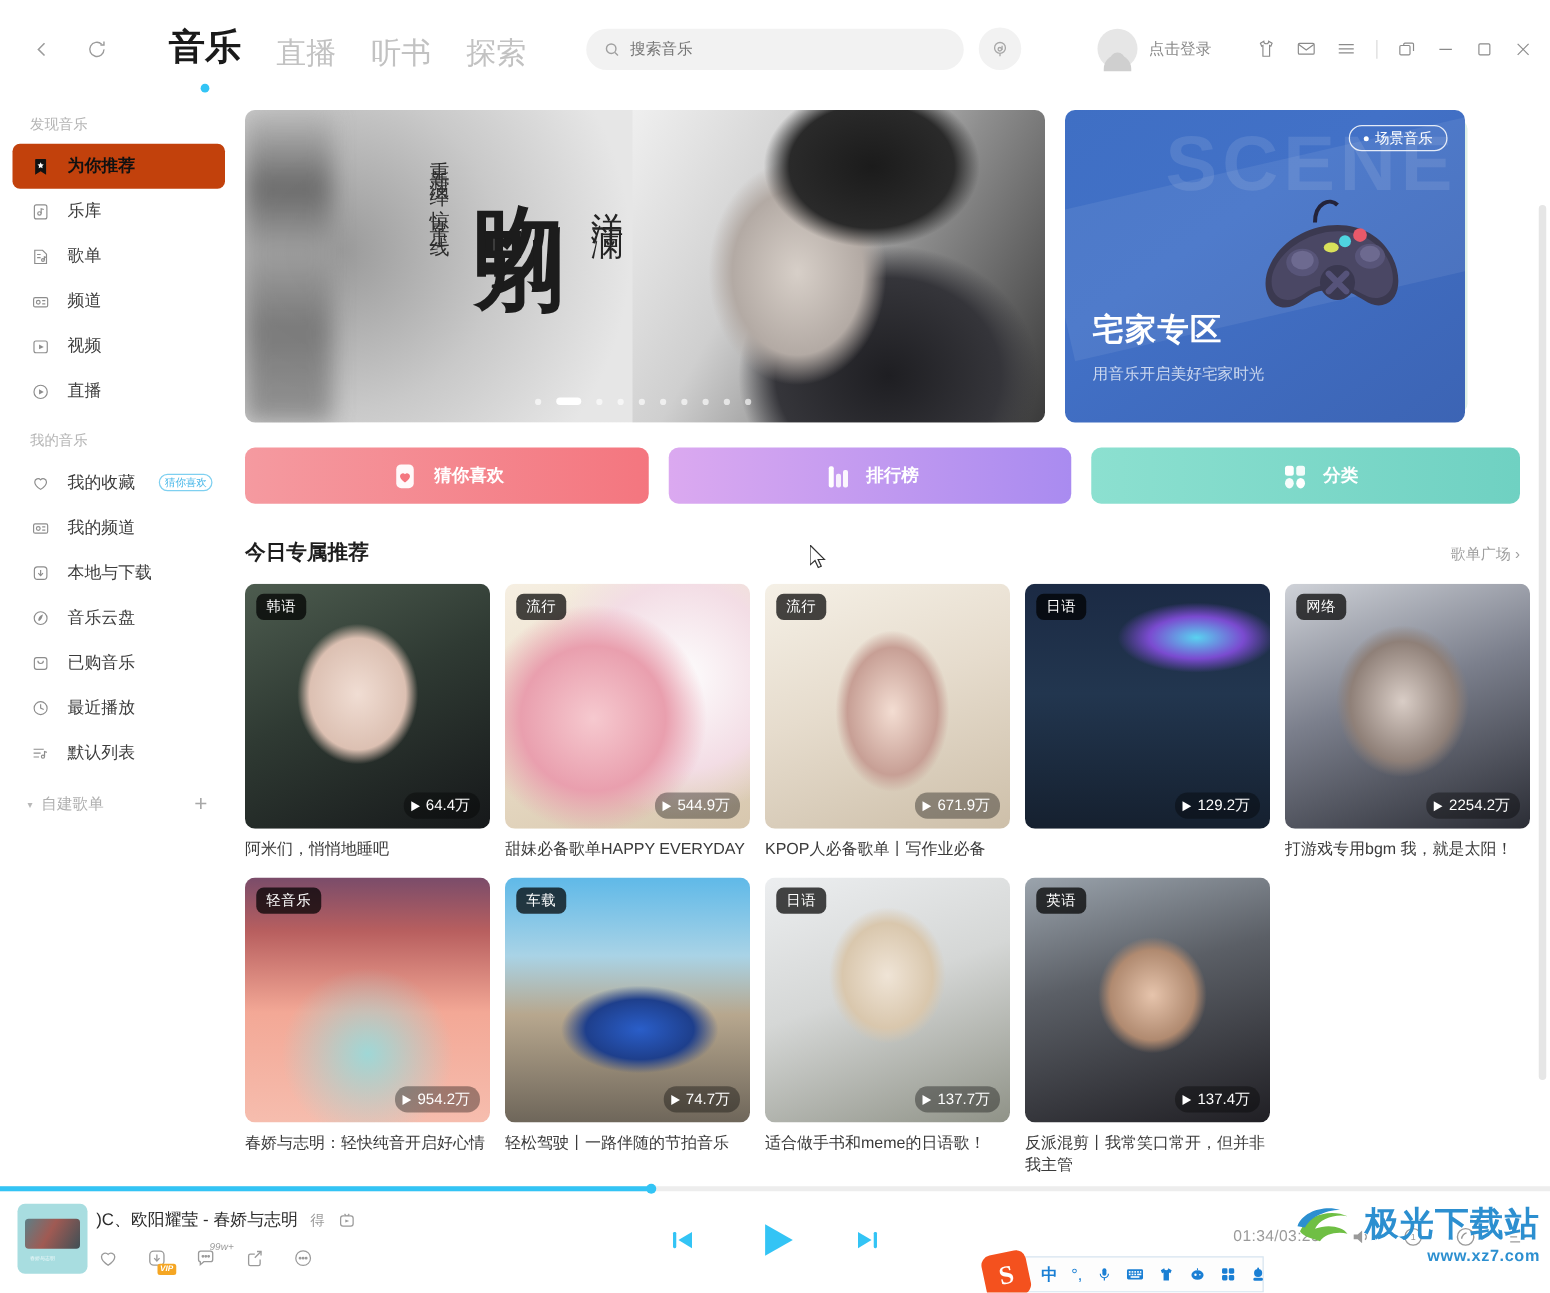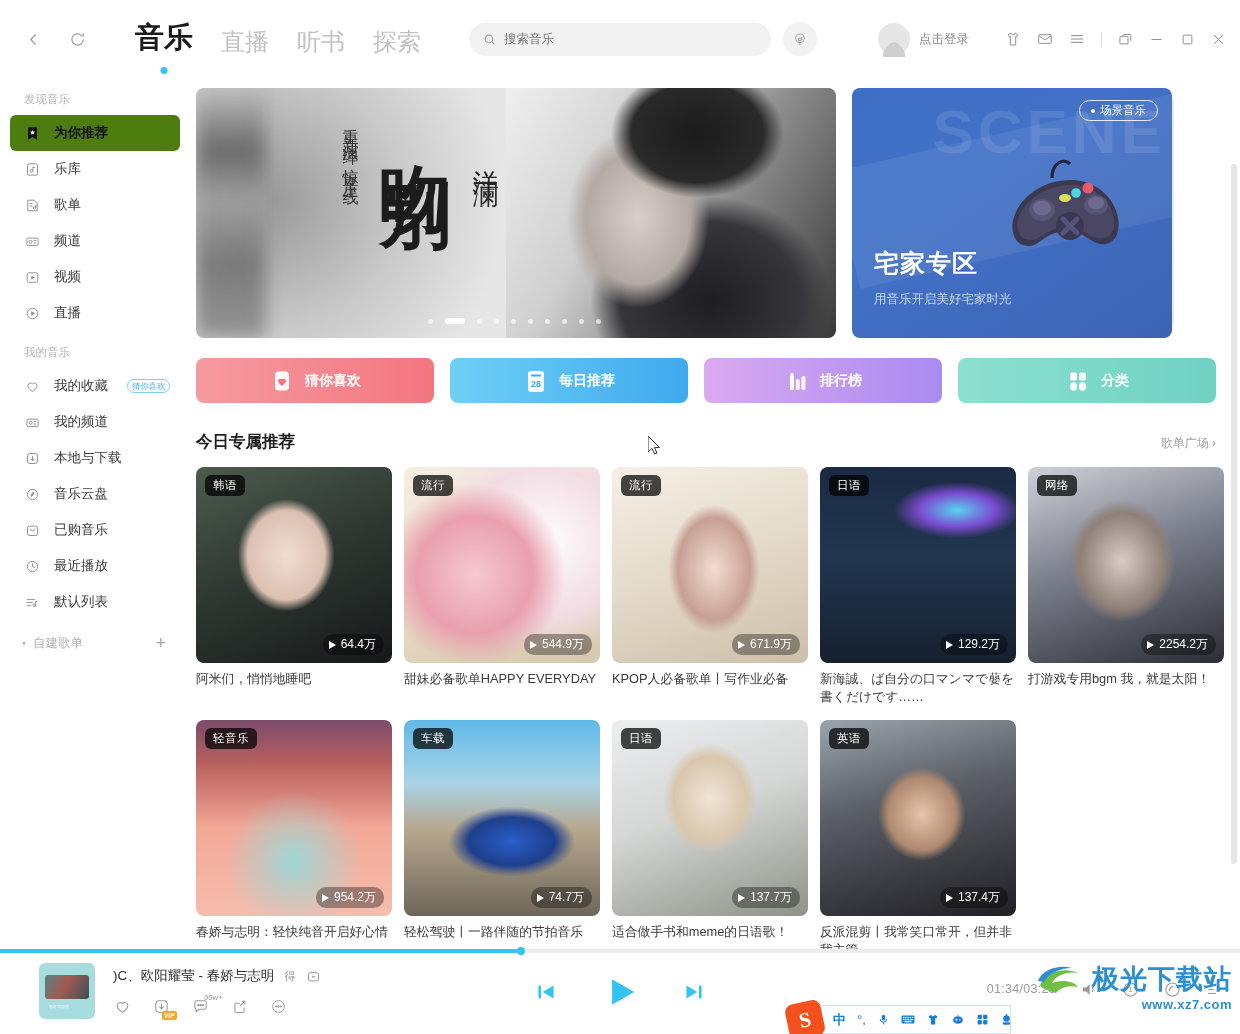--- a/index.html
+++ b/index.html
@@ -56,21 +56,21 @@
   
   .sidebar {
     position:absolute; left:0; top:78px; width:190px; height:872px; background:#fff;
     padding-top: 8px;
   }
   .side-group-title { font-size:11.5px; color:#b5b5b5; padding:6px 0 8px 24px; }
   .side-item {
     display:flex; align-items:center; gap:13px; height:36px; margin:0 10px;
     padding-left:14px; border-radius:6px; cursor:pointer; font-size:13.5px; color:#3c3c3c;
   }
-  .side-item.active { background:#4d7c0f; font-weight:600; color:#111;font-family:Liberation Serif, serif; }
+  .side-item.active { background:#c2410c; font-weight:600; color:#111;font-family:Liberation Serif, serif; }
   .side-icon { width:17px; height:17px; display:flex; align-items:center; justify-content:center; color:#8d8d8d; flex:0 0 17px; }
   .side-item.active .side-icon { color:#111; }
   .badge-try {
     font-size:8.5px; color:#45b6e8; border:1px solid #7fd0f0; border-radius:7px;
     padding:1px 4px; margin-left:6px; line-height:1.2; letter-spacing:-0.2px;
   }
   .side-custom {
     display:flex; align-items:center; height:34px; padding-left:22px; margin-top:6px;
     font-size:12.5px; color:#b0b0b0; cursor:pointer;
   }
@@ -220,21 +220,21 @@
   .player {
     position:absolute; left:0; bottom:0; width:1240px; height:84px; background:#fff;
     border-top:1px solid #ececec;
   }
   .progress { position:absolute; top:-2px; left:0; width:1240px; height:4px; background:#ededed; cursor:pointer; }
   .progress .fill { height:4px; background:#33c4f5; }
   .progress .knob {
     position:absolute; top:-2px; width:8px; height:8px; border-radius:50%; background:#33c4f5;
     transform:translateX(-4px);
   }
-  .player-left { position:absolute; left:14px; top:12px; display:flex; gap:18px;margin-left:25px; }
+  .player-left { position:absolute; left:14px; top:12px; display:flex; gap:7px; }
   .cover { width:56px; height:56px; border-radius:6px; background:#a8dde0; position:relative; overflow:hidden; }
   .cover .pic { position:absolute; left:6px; top:12px; width:44px; height:24px; border-radius:3px;
     background: linear-gradient(120deg,#5d7f86 0%, #a05a53 45%, #3f5056 100%); }
   .cover .cap { position:absolute; left:10px; bottom:10px; font-size:4px; color:#fff; opacity:.8; }
   .song-meta { padding-top:4px; }
   .song-line { display:flex; align-items:center; gap:10px; }
   .song-name { font-size:13.5px; color:#2b2b2b; }
   .song-tag { font-size:11.5px; color:#9a9a9a; }
   .mv-ico { width:15px; height:15px; color:#9a9a9a; }
   .song-actions { display:flex; align-items:center; gap:21px; margin-top:12px; color:#9a9a9a; }
@@ -595,30 +595,20 @@
       <div class="quick-row">
         <div class="quick" style="background:linear-gradient(90deg,#f59aa0,#f4767f);">
           <span class="q-ico">
             <svg width="24" height="24" viewBox="0 0 24 24">
                 <rect x="5" y="2.5" width="14" height="19" rx="4" fill="#fff" opacity=".95"></rect>
                 <path d="M12 17s-4-2.6-4-5.2A2.4 2.4 0 0 1 12 10.3a2.4 2.4 0 0 1 4 1.5C16 14.4 12 17 12 17z" fill="#f4767f"></path>
               </svg>
           </span>
           <span>猜你喜欢</span>
         </div>
-        <div class="quick" style="background:linear-gradient(90deg,#6fd0f5,#3fa9ee);">
-          <span class="q-ico">
-            <svg width="24" height="26" viewBox="0 0 24 26">
-                <rect x="4" y="3" width="16" height="21" rx="3" fill="#fff"></rect>
-                <line x1="8" y1="7.5" x2="16" y2="7.5" stroke="#3fa9ee" stroke-width="2" stroke-linecap="round"></line>
-                <text x="12" y="19" font-size="9" font-weight="700" fill="#3fa9ee" text-anchor="middle" font-family="Liberation Sans">28</text>
-              </svg>
-          </span>
-          <span>每日推荐</span>
-        </div>
         <div class="quick" style="background:linear-gradient(90deg,#dba9f0,#a98bf0);">
           <span class="q-ico">
             <svg width="24" height="24" viewBox="0 0 24 24">
                 <rect x="5" y="4" width="4" height="17" rx="1.6" fill="#fff"></rect>
                 <rect x="10.8" y="10" width="4" height="11" rx="1.6" fill="#fff" opacity=".85"></rect>
                 <rect x="16.4" y="7" width="4" height="14" rx="1.6" fill="#fff" opacity=".92"></rect>
               </svg>
           </span>
           <span>排行榜</span>
         </div>
@@ -680,21 +670,20 @@
         </div>
 
         <div class="card">
           <div class="thumb t5">
             <span class="tag">日语</span>
             <span class="plays">
               <i class="play-tri"></i>
               <b style="font-weight:400">129.2万</b>
             </span>
           </div>
-          <div class="card-title">新海誠、ば自分の口マンマで蘡を書くだけです……</div>
         </div>
 
         <div class="card">
           <div class="thumb t6">
             <span class="tag">网络</span>
             <span class="plays">
               <i class="play-tri"></i>
               <b style="font-weight:400">2254.2万</b>
             </span>
           </div>

